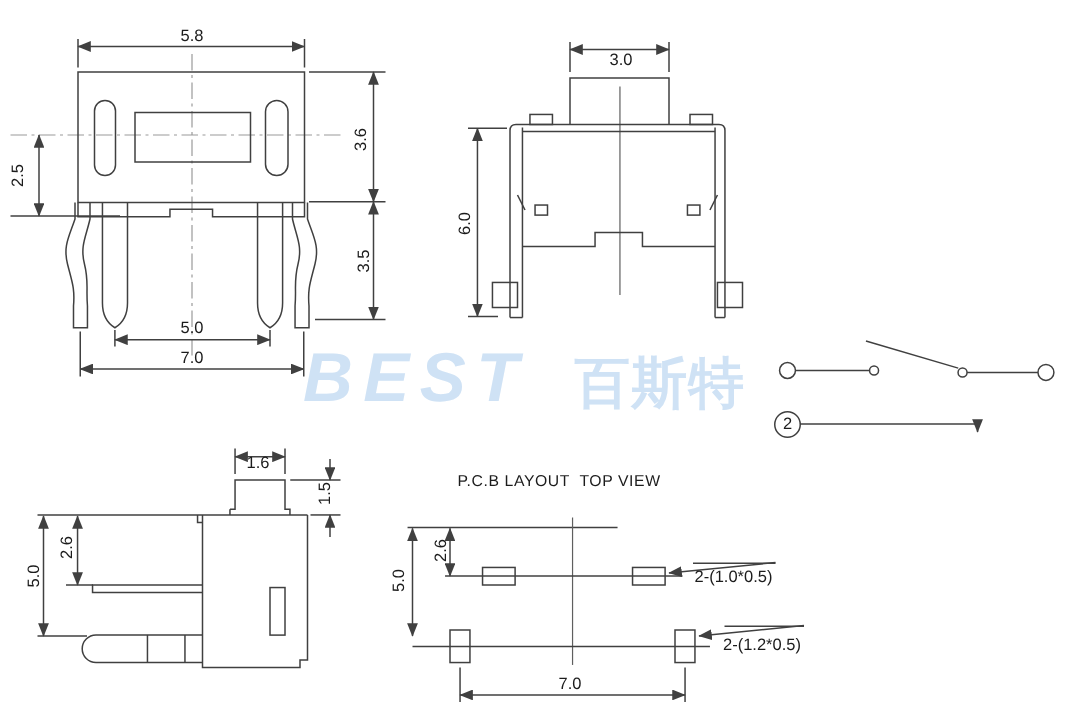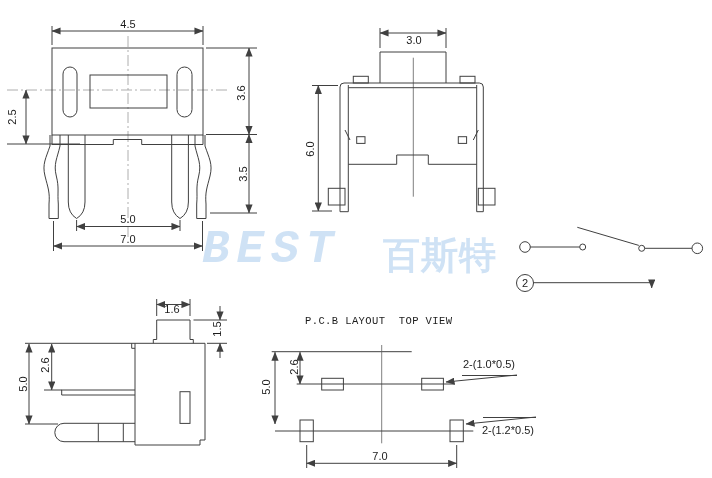--- a/index.html
+++ b/index.html
@@ -6,28 +6,28 @@
   #page{position:relative;width:712px;height:478px;background:#ffffff;overflow:hidden;
         font-family:"Liberation Sans",sans-serif;}
   #art{position:absolute;left:0;top:0;}
   .ln{stroke:#404040;fill:none;stroke-width:1;}
   .cl{stroke:#9a9a9a;fill:none;stroke-width:0.8;stroke-dasharray:11 3 2 3;}
   .cl2{stroke:#5f5f5f;fill:none;stroke-width:0.8;}
   .dim{position:absolute;font-size:11px;color:#1c1c1c;white-space:nowrap;
        transform:translate(-50%,-50%);}
   .rot{transform:translate(-50%,-50%) rotate(-90deg);}
   .pcbtitle{position:absolute;left:305px;top:315px;font-size:10.5px;color:#1c1c1c;
-       letter-spacing:0.4px;white-space:pre;font-family:Liberation Mono, monospace;}
+       letter-spacing:0.4px;white-space:pre;}
   .callout{position:absolute;font-size:11px;color:#1c1c1c;white-space:nowrap;}
   .pole{position:absolute;left:516px;top:274px;width:16px;height:16px;border:1px solid #404040;
        border-radius:50%;text-align:center;line-height:16px;font-size:11px;color:#1c1c1c;}
   #wm{position:absolute;left:202px;top:224px;width:320px;height:70px;color:#cfe2f5;
       pointer-events:none;}
   #wm .lat{position:absolute;left:0;top:0;font-size:46px;font-weight:bold;font-style:italic;
-      letter-spacing:7px;font-family:Liberation Mono, monospace;}
+      letter-spacing:7px;}
   #wm .cjk{position:absolute;left:181px;top:7px;font-size:37px;font-weight:bold;letter-spacing:1px;font-family:Liberation Serif, serif;}
 </style>
 </head>
 <body>
 
 <div id="page">
 
   <div id="wm">
     <span class="lat">BEST</span>
     <span class="cjk">百斯特</span>
@@ -160,36 +160,36 @@
       <circle cx="582.7" cy="247" r="3"></circle>
       <line x1="577.3" y1="227.3" x2="638.8" y2="245.4"></line>
       <circle cx="641.7" cy="248.3" r="3"></circle>
       <line x1="644.7" y1="248.3" x2="692" y2="248.3"></line>
       <circle cx="697.3" cy="248.3" r="5.3"></circle>
       <line x1="533.3" y1="282.7" x2="651.7" y2="282.7"></line>
       <line x1="651.7" y1="281" x2="651.7" y2="288" marker-end="url(#arr)"></line>
     </g>
   </svg>
 
-  <span class="dim" style="left:128px;top:24px">4.5</span>
+  <span class="dim" style="left:128px;top:24px">5.8</span>
   <span class="dim rot" style="left:241px;top:93px">3.6</span>
   <span class="dim rot" style="left:243px;top:174px">3.5</span>
   <span class="dim rot" style="left:12px;top:117px">2.5</span>
   <span class="dim" style="left:128px;top:219px">5.0</span>
   <span class="dim" style="left:128px;top:239px">7.0</span>
 
   <span class="dim" style="left:414px;top:40px">3.0</span>
   <span class="dim rot" style="left:310px;top:149px">6.0</span>
 
   <span class="dim" style="left:172px;top:309px">1.6</span>
   <span class="dim rot" style="left:217px;top:329px">1.5</span>
   <span class="dim rot" style="left:45px;top:365px">2.6</span>
   <span class="dim rot" style="left:23px;top:384px">5.0</span>
 
   <span class="pcbtitle">P.C.B LAYOUT  TOP VIEW</span>
   <span class="dim rot" style="left:294px;top:367px">2.6</span>
   <span class="dim rot" style="left:266px;top:387px">5.0</span>
   <span class="dim" style="left:380px;top:456px">7.0</span>
-  <span class="callout" style="left:463px;top:358px">2-(1.0*0.5)</span>
+  <span class="callout" style="left:463px;top:379px">2-(1.0*0.5)</span>
   <span class="callout" style="left:482px;top:424px">2-(1.2*0.5)</span>
 
   <div class="pole">2</div>
 </div>
 
 </body></html>

